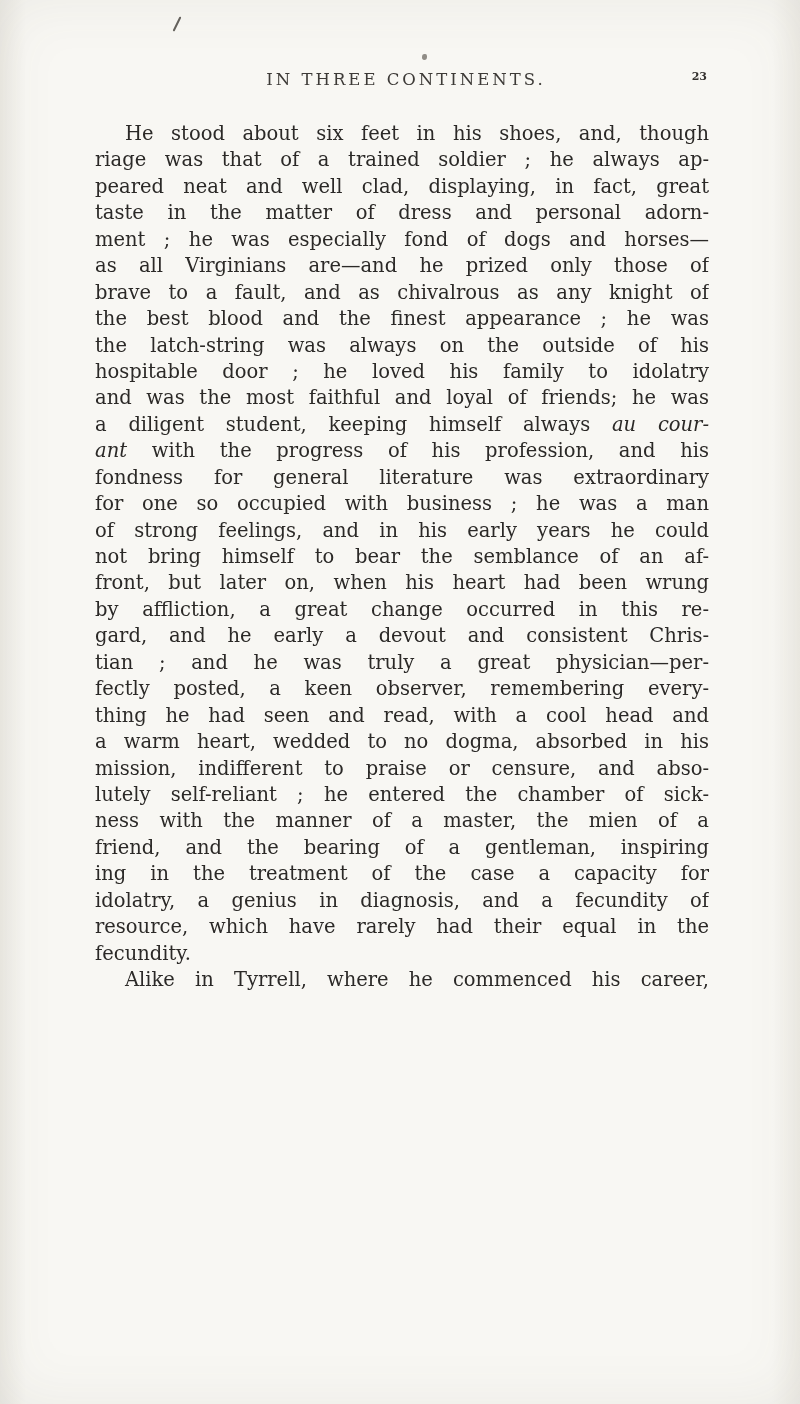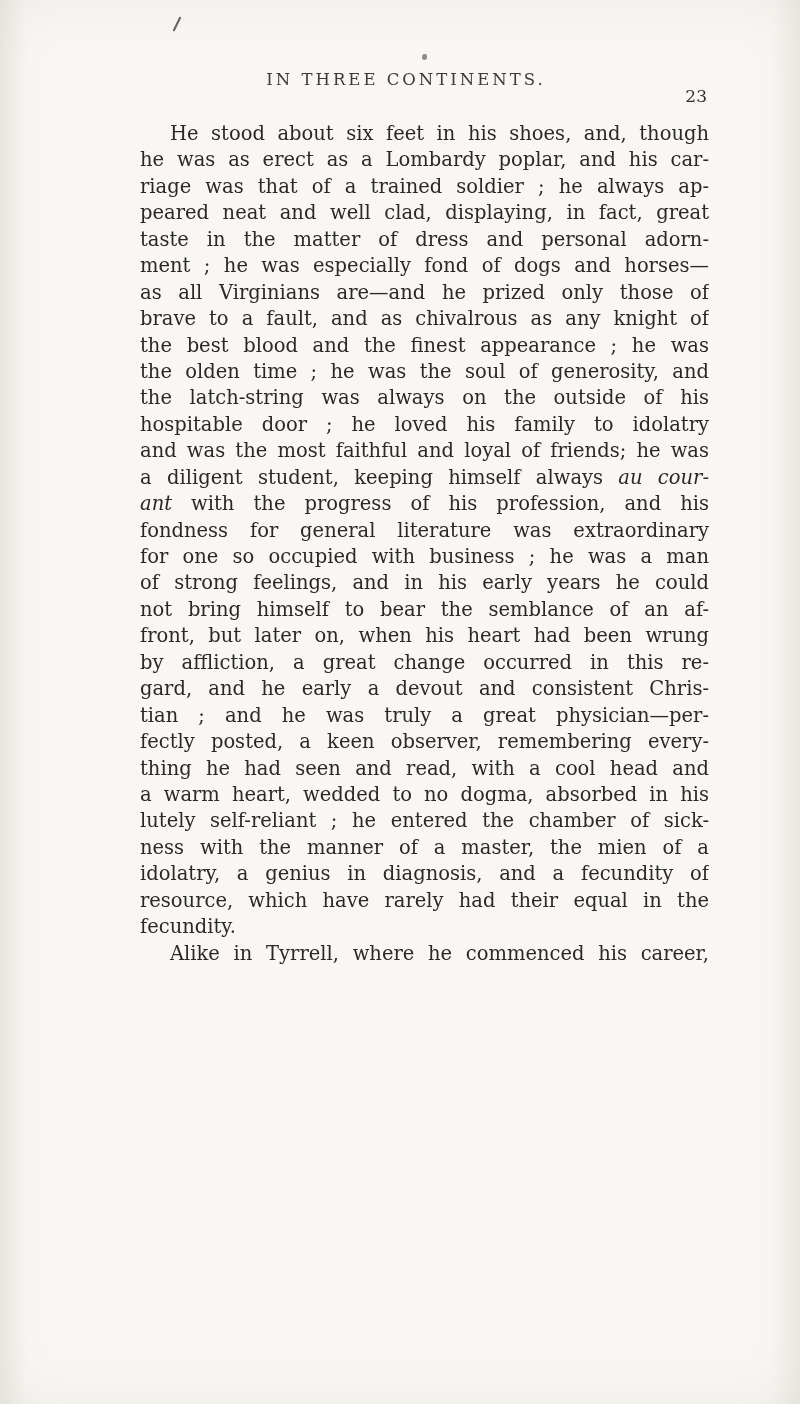--- a/index.html
+++ b/index.html
@@ -35,40 +35,40 @@
     left: 8px;
     right: 0;
     text-align: center;
     font-size: 16.5px;
     letter-spacing: 3px;
     color: #3d3a37;
   }
   .page-number {
     position: absolute;
     right: 2px;
-    top: 16px;
-    font-size: 17px;
+    top: 0;
+    font-size: 11px;
     color: #34312e;
+    font-weight: bold;
   }
   .body-text {
     position: absolute;
     top: 121px;
     left: 95px;
     width: 614px;
     font-size: 19.5px;
     line-height: 26.45px;
     hyphens: none;
   }
   .line {
     text-align: justify;
     text-align-last: justify;
     height: 26.45px;
     overflow: hidden;
     color: #2b2927;
-    margin-left: 45px;
   }
   .line.indent { padding-left: 30px; }
   .line.flush { text-align-last: left; }
   .line i { }
   .artifact-stroke {
     position: absolute;
     left: 176px;
     top: 16px;
     width: 2px;
     height: 16px;
@@ -97,45 +97,46 @@
   <div class="artifact-stroke"></div>
   <div class="artifact-speck"></div>
 
   <div class="header">
     <div class="header-title">IN THREE CONTINENTS.</div>
     <div class="page-number">23</div>
   </div>
 
   <div class="body-text">
       <div class="line indent"><span>He stood about six feet in his shoes, and, though</span></div>
-      <div class="line"><span>he was as erect as a Lombardy poplar, and his car-</span></div>
       <div class="line"><span>riage was that of a trained soldier ; he always ap-</span></div>
       <div class="line"><span>peared neat and well clad, displaying, in fact, great</span></div>
       <div class="line"><span>taste in the matter of dress and personal adorn-</span></div>
       <div class="line"><span>ment ; he was especially fond of dogs and horses—</span></div>
       <div class="line"><span>as all Virginians are—and he prized only those of</span></div>
       <div class="line"><span>brave to a fault, and as chivalrous as any knight of</span></div>
       <div class="line"><span>the best blood and the finest appearance ; he was</span></div>
-      <div class="line"><span>the olden time ; he was the soul of generosity, and</span></div>
       <div class="line"><span>the latch-string was always on the outside of his</span></div>
       <div class="line"><span>hospitable door ; he loved his family to idolatry</span></div>
       <div class="line"><span>and was the most faithful and loyal of friends; he was</span></div>
       <div class="line"><span>a diligent student, keeping himself always </span><i>au cour-</i></div>
       <div class="line"><i>ant</i><span> with the progress of his profession, and his</span></div>
       <div class="line"><span>fondness for general literature was extraordinary</span></div>
       <div class="line"><span>for one so occupied with business ; he was a man</span></div>
       <div class="line"><span>of strong feelings, and in his early years he could</span></div>
       <div class="line"><span>not bring himself to bear the semblance of an af-</span></div>
       <div class="line"><span>front, but later on, when his heart had been wrung</span></div>
       <div class="line"><span>by affliction, a great change occurred in this re-</span></div>
       <div class="line"><span>gard, and he early a devout and consistent Chris-</span></div>
       <div class="line"><span>tian ; and he was truly a great physician—per-</span></div>
       <div class="line"><span>fectly posted, a keen observer, remembering every-</span></div>
       <div class="line"><span>thing he had seen and read, with a cool head and</span></div>
       <div class="line"><span>a warm heart, wedded to no dogma, absorbed in his</span></div>
+      <div class="line"><span>mission, indifferent to praise or censure, and abso-</span></div>
       <div class="line"><span>lutely self-reliant ; he entered the chamber of sick-</span></div>
       <div class="line"><span>ness with the manner of a master, the mien of a</span></div>
+      <div class="line"><span>friend, and the bearing of a gentleman, inspiring</span></div>
+      <div class="line"><span>ing in the treatment of the case a capacity for</span></div>
       <div class="line"><span>idolatry, a genius in diagnosis, and a fecundity of</span></div>
       <div class="line"><span>resource, which have rarely had their equal in the</span></div>
       <div class="line flush"><span>fecundity.</span></div>
       <div class="line indent"><span>Alike in Tyrrell, where he commenced his career,</span></div>
     </div>
 </div>
 
 </body></html>

